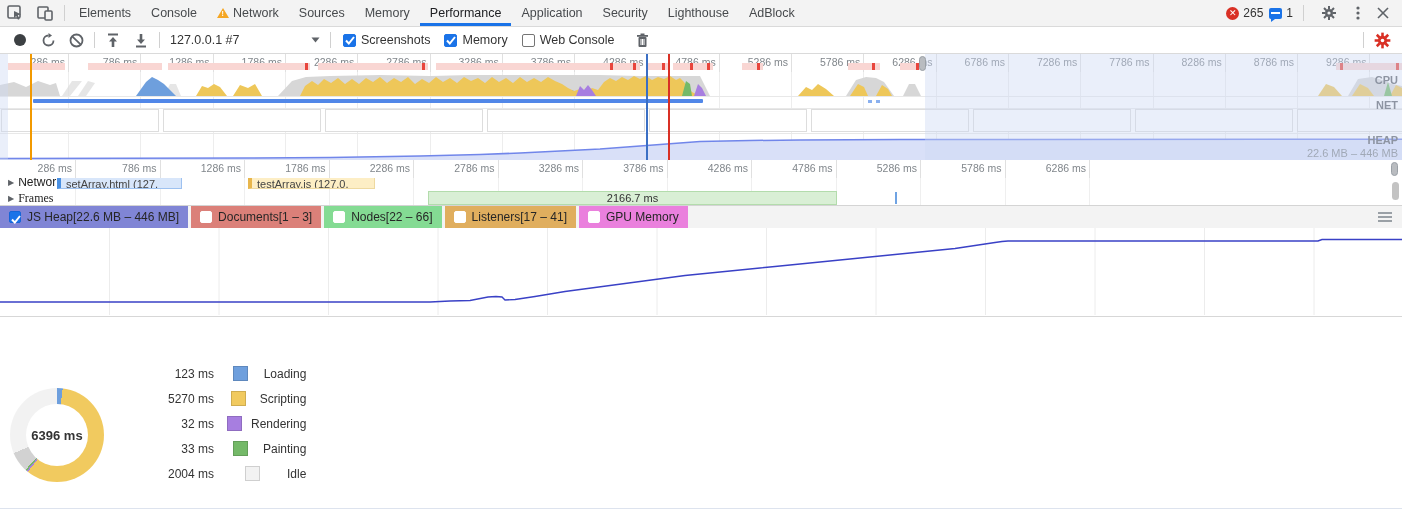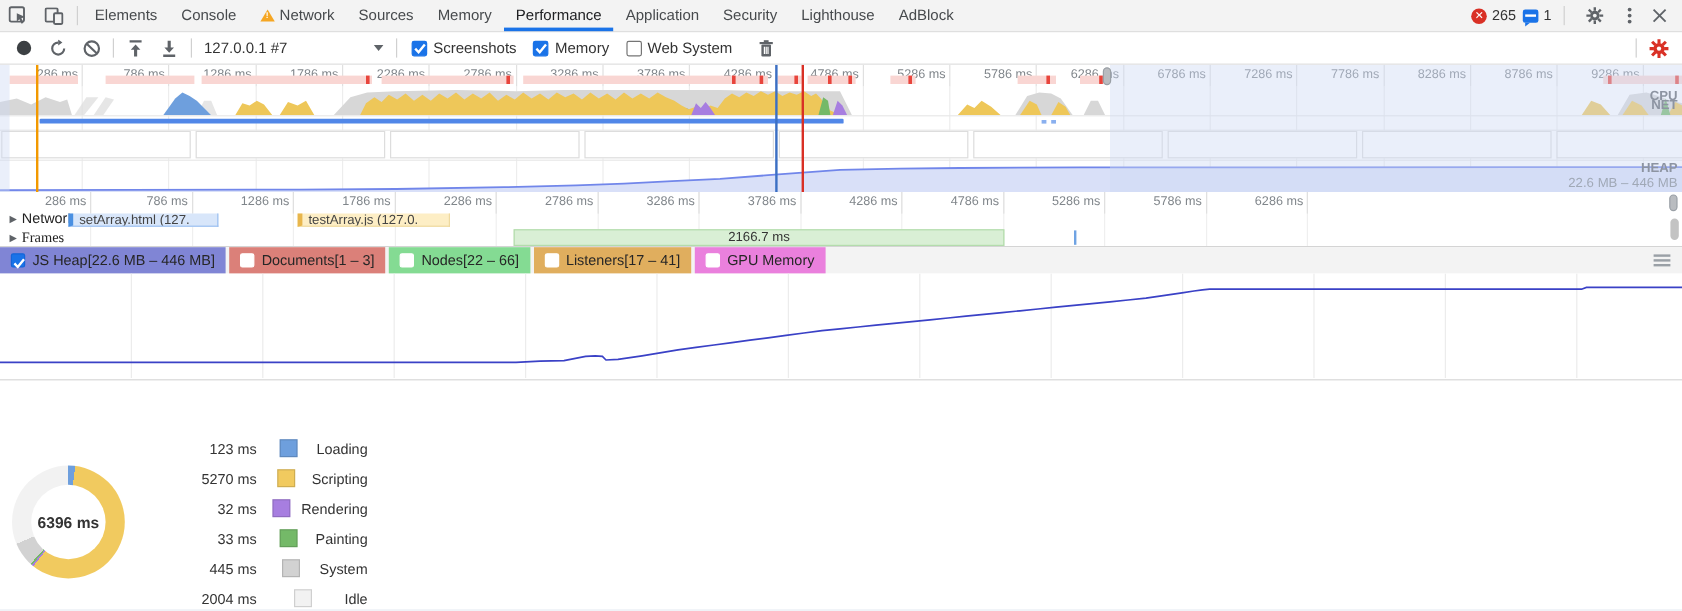--- a/index.html
+++ b/index.html
@@ -252,21 +252,21 @@
         <div class="chk">
           <span class="box on">
             <svg width="10" height="9" viewBox="0 0 10 9">
               <polyline points="1,4.5 3.8,7.5 9,1" fill="none" stroke="#fff" stroke-width="2"></polyline>
             </svg>
           </span>
           <span>Memory</span>
         </div>
         <div class="chk">
           <span class="box"></span>
-          <span>Web System</span>
+          <span>Web Console</span>
         </div>
       </div>
     <div class="ticon">
       <svg width="13" height="15" viewBox="0 0 13 15">
           <rect x="2.5" y="4" width="8" height="10" rx="1" fill="#5f6368"></rect>
           <rect x="1" y="2" width="11" height="1.8" fill="#5f6368"></rect>
           <rect x="4.5" y="0.5" width="4" height="2" fill="#5f6368"></rect>
           <g stroke="#fff" stroke-width="1">
             <line x1="5" y1="6" x2="5" y2="12"></line>
             <line x1="6.5" y1="6" x2="6.5" y2="12"></line>
@@ -426,21 +426,21 @@
         <div class="film" style="left: 1297px; width: 158px;"></div>
       </div>
     <div class="rowline" style="top:79px"></div>
 
     <svg id="heap-svg" width="1402" height="27" viewBox="0 0 1402 27">
       <polygon id="heap-fill" fill="#d9e0f8" points="0,25.5 250,25 330,24.5 420,23 480,21.5 520,20 560,18 600,16 640,13 680,10 700,8.5 750,7.5 800,7 900,6.5 1402,6.2 1402,27 0,27"></polygon>
       <polyline id="heap-line" fill="none" stroke="#7186ea" stroke-width="1.5" points="0,25.5 250,25 330,24.5 420,23 480,21.5 520,20 560,18 600,16 640,13 680,10 700,8.5 750,7.5 800,7 900,6.5 1402,6.2"></polyline>
     </svg>
 
     <div class="trklab" style="top:20px">CPU</div>
-    <div class="trklab" style="top:28px">NET</div>
+    <div class="trklab" style="top:45px">NET</div>
     <div class="trklab" style="top:80px">HEAP</div>
     <div class="trklab" style="top:93px;font-weight:normal;color:#80868b;">22.6 MB – 446 MB</div>
 
     <div id="ov-dim"></div>
     <div id="ov-dim-l"></div>
     <div id="ov-cursors">
         <div class="cursorline" style="left: 30px; background: rgb(242, 153, 0);"></div>
         <div class="cursorline" style="left: 646px; background: rgb(59, 111, 196);"></div>
         <div class="cursorline" style="left: 668px; background: rgb(217, 48, 37);"></div>
       </div>
@@ -583,25 +583,20 @@
           <span class="legval">32 ms</span>
           <span class="legsw" style="background: rgb(167, 126, 224);"></span>
           <span class="leglab">Rendering</span>
         </div>
         <div class="legrow">
           <span class="legval">33 ms</span>
           <span class="legsw" style="background: rgb(116, 185, 104);"></span>
           <span class="leglab">Painting</span>
         </div>
         <div class="legrow">
-          <span class="legval">445 ms</span>
-          <span class="legsw" style="background: rgb(210, 210, 210);"></span>
-          <span class="leglab">System</span>
-        </div>
-        <div class="legrow">
           <span class="legval">2004 ms</span>
           <span class="legsw" style="background: rgb(242, 242, 242);"></span>
           <span class="leglab">Idle</span>
         </div>
       </div>
   </div>
 
 </div>
 
 </body></html>

